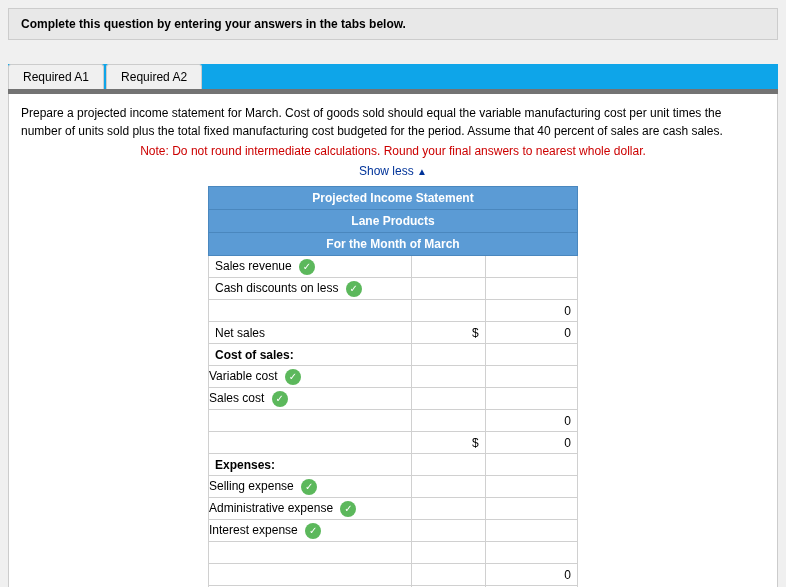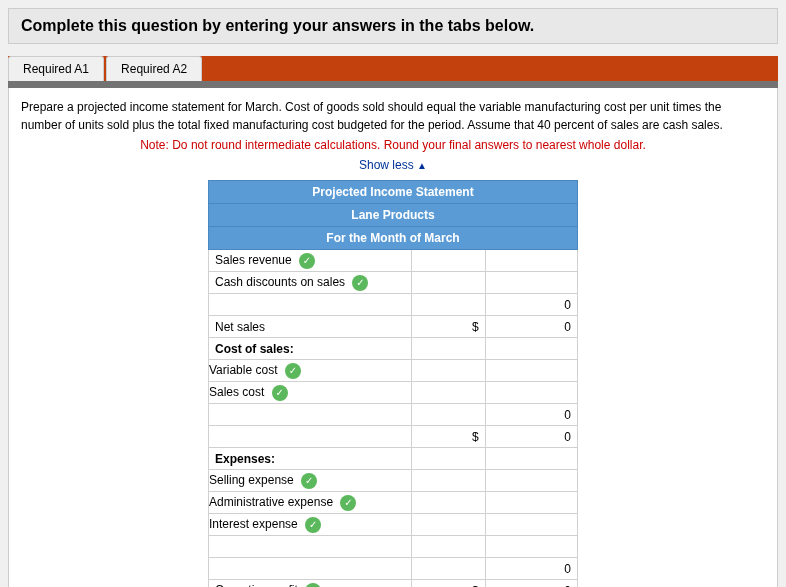--- a/index.html
+++ b/index.html
@@ -11,29 +11,29 @@
       min-height: 587px;
     }
     .page-wrapper {
       background: #f0f0f0;
       padding: 8px;
     }
     .instruction-bar {
       background: #e8e8e8;
       border: 1px solid #ccc;
       padding: 8px 12px;
-      font-size: 16px;
+      font-size: 12px;
       font-weight: bold;
-      margin-bottom: 12px;
+      margin-bottom: 24px;
     }
     .tabs-row {
       display: flex;
-      border-bottom: 7px solid #737373;
+      border-bottom: 5px solid #737373;
       margin-bottom: 0;
-      background: #c2410c;
+      background: #0ea5e9;
       align-items: center;
     }
     .tab {
       padding: 5px 14px;
       border: 1px solid #ccc;
       border-bottom: none;
       background: #f0f0f0;
       cursor: pointer;
       font-size: 12px;
       margin-right: 2px;
@@ -176,21 +176,21 @@
           <td class="label-cell">
             <span>Sales revenue</span>
             <span class="check-icon">✓</span>
           </td>
           <td class="col-mid"></td>
           <td class="col-right"></td>
         </tr>
 
         <tr>
           <td class="label-cell">
-            <span>Cash discounts on sales</span>
+            <span>Cash discounts on less</span>
             <span class="check-icon">✓</span>
           </td>
           <td class="col-mid"></td>
           <td class="col-right"></td>
         </tr>
 
         <tr>
           <td class="label-cell"></td>
           <td class="col-mid"></td>
           <td class="col-right">0</td>

